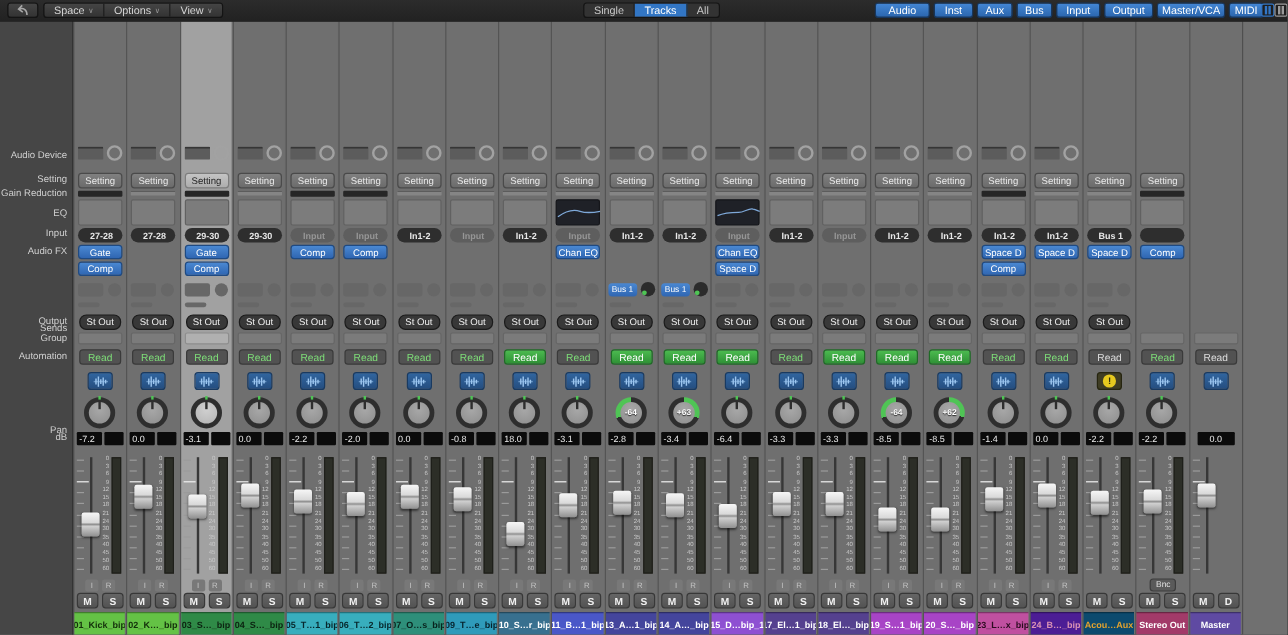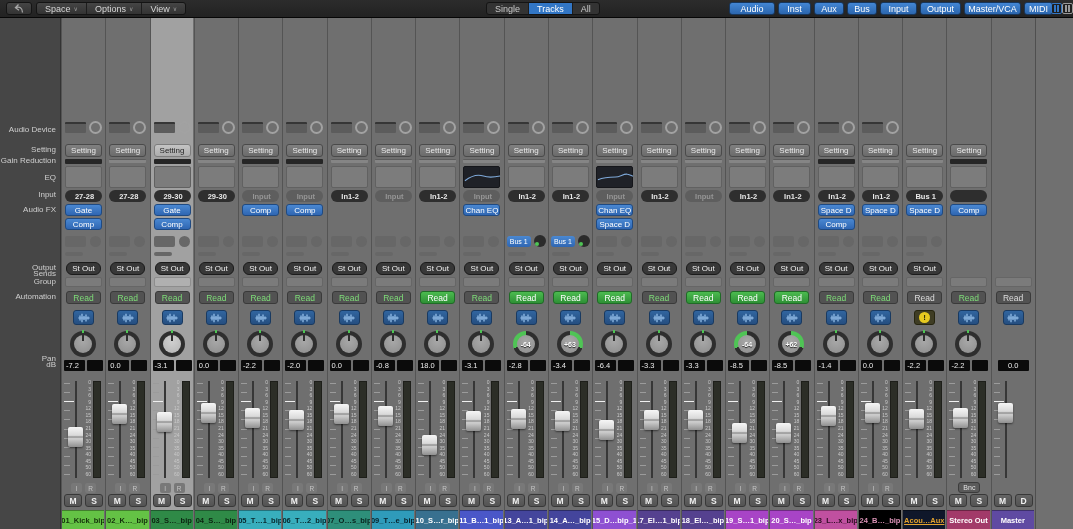--- a/index.html
+++ b/index.html
@@ -1532,21 +1532,21 @@
         <div class="scale-num" style="right: 13.27px; top: 434.286px;">40</div>
         <div class="scale-num" style="right: 13.27px; top: 440.857px;">45</div>
         <div class="scale-num" style="right: 13.27px; top: 447.429px;">50</div>
         <div class="scale-num" style="right: 13.27px; top: 454px;">60</div>
         <div class="meter"></div>
         <div class="fad-cap" style="top: 385.33px;"></div>
         <div class="irbox" style="left: 9px;">I</div>
         <div class="irbox" style="left: 23px;">R</div>
         <div class="msbtn" style="left: 2px;">M</div>
         <div class="msbtn" style="left: 23px;">S</div>
-        <div class="tname" style="background: #000000; color: rgb(218, 146, 181);">24_B…_bip</div>
+        <div class="tname" style="background: #4c1d95; color: rgb(218, 146, 181);">24_B…_bip</div>
       </div>
       <div class="strip" style="left: 902.13px; width: 43.27px;">
         <div class="setting">Setting</div>
         <div class="gr off"></div>
         <div class="eqbox plain"></div>
         <div class="inpill bright">
           <div class="st-ic">
             <div></div>
             <div></div>
           </div>
@@ -1593,21 +1593,21 @@
         <div class="scale-num" style="right: 13.27px; top: 421.143px;">30</div>
         <div class="scale-num" style="right: 13.27px; top: 427.714px;">35</div>
         <div class="scale-num" style="right: 13.27px; top: 434.286px;">40</div>
         <div class="scale-num" style="right: 13.27px; top: 440.857px;">45</div>
         <div class="scale-num" style="right: 13.27px; top: 447.429px;">50</div>
         <div class="scale-num" style="right: 13.27px; top: 454px;">60</div>
         <div class="meter"></div>
         <div class="fad-cap" style="top: 390.72px;"></div>
         <div class="msbtn" style="left: 2px;">M</div>
         <div class="msbtn" style="left: 23px;">S</div>
-        <div class="tname" style="background: #0f172a; color: rgb(226, 162, 46); text-decoration: underline;">Acou…Aux</div>
+        <div class="tname" style="background: #0c4a6e; color: rgb(226, 162, 46);">Acou…Aux</div>
       </div>
       <div class="strip" style="left: 946.4px; width: 43.27px;">
         <div class="setting">Setting</div>
         <div class="gr on"></div>
         <div class="eqbox plain"></div>
         <div class="inpill bright">
           <div class="st-ic">
             <div></div>
             <div></div>
           </div>

